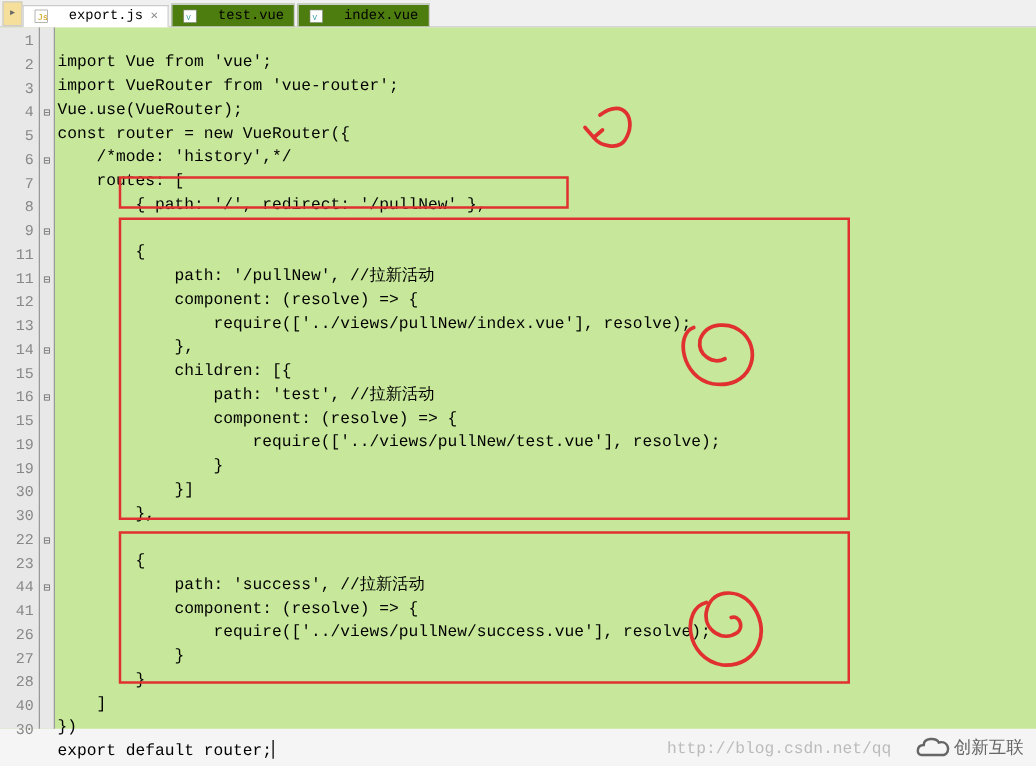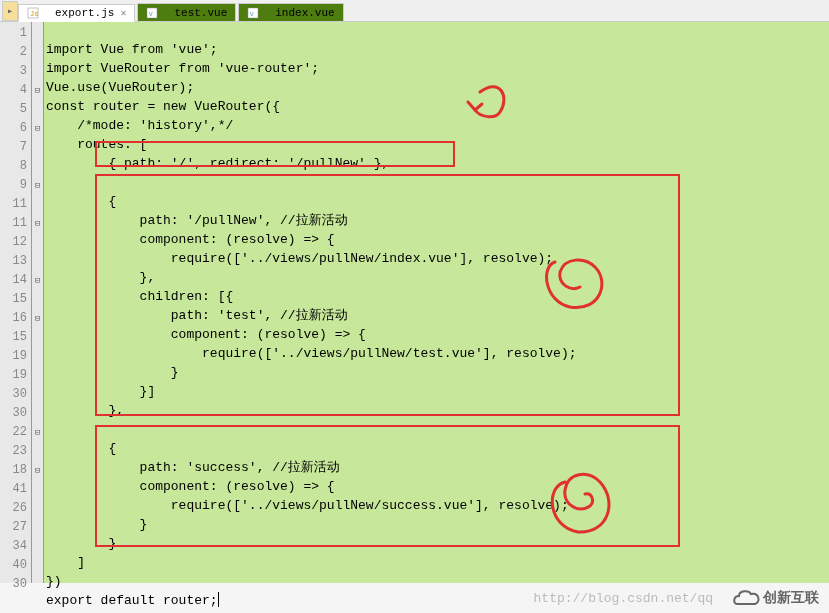--- a/index.html
+++ b/index.html
@@ -119,21 +119,21 @@
       color: #999;
       font-size: 13px;
       padding-right: 10px;
     }
     .logo {
       display: flex;
       align-items: center;
       margin-left: 20px;
     }
     .logo-text {
-      font-weight: bold;
+      font-weight: normal;
       color: #666;
       font-size: 14px;
     }
     .arrow-left {
       width: 16px;
       height: 20px;
       border: 1px solid #ccc;
       background: #f5df9a;
       display: flex;
       align-items: center;
@@ -203,25 +203,25 @@
       <div class="line-num">14</div>
       <div class="line-num">15</div>
       <div class="line-num">16</div>
       <div class="line-num">15</div>
       <div class="line-num">19</div>
       <div class="line-num">19</div>
       <div class="line-num">30</div>
       <div class="line-num">30</div>
       <div class="line-num">22</div>
       <div class="line-num">23</div>
-      <div class="line-num">18</div>
+      <div class="line-num">44</div>
       <div class="line-num">41</div>
       <div class="line-num">26</div>
       <div class="line-num">27</div>
-      <div class="line-num">34</div>
+      <div class="line-num">28</div>
       <div class="line-num">40</div>
       <div class="line-num">30</div>
     </div>
   <div class="fold-col" id="foldcol">
       <div class="fold-mark"></div>
       <div class="fold-mark"></div>
       <div class="fold-mark"></div>
       <div class="fold-mark">⊟</div>
       <div class="fold-mark"></div>
       <div class="fold-mark">⊟</div>

